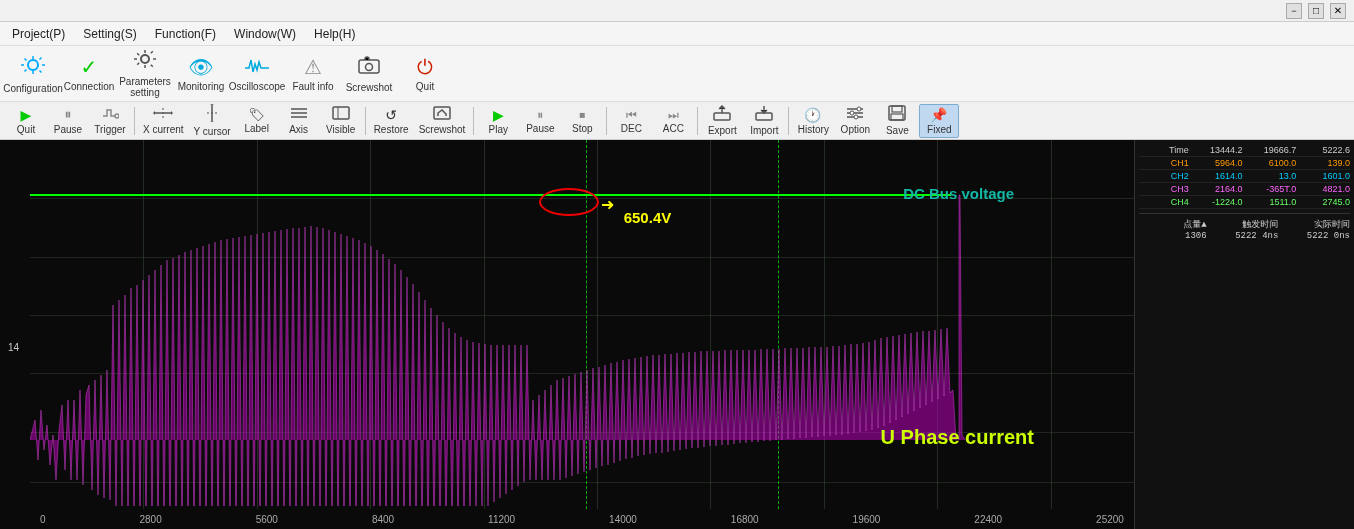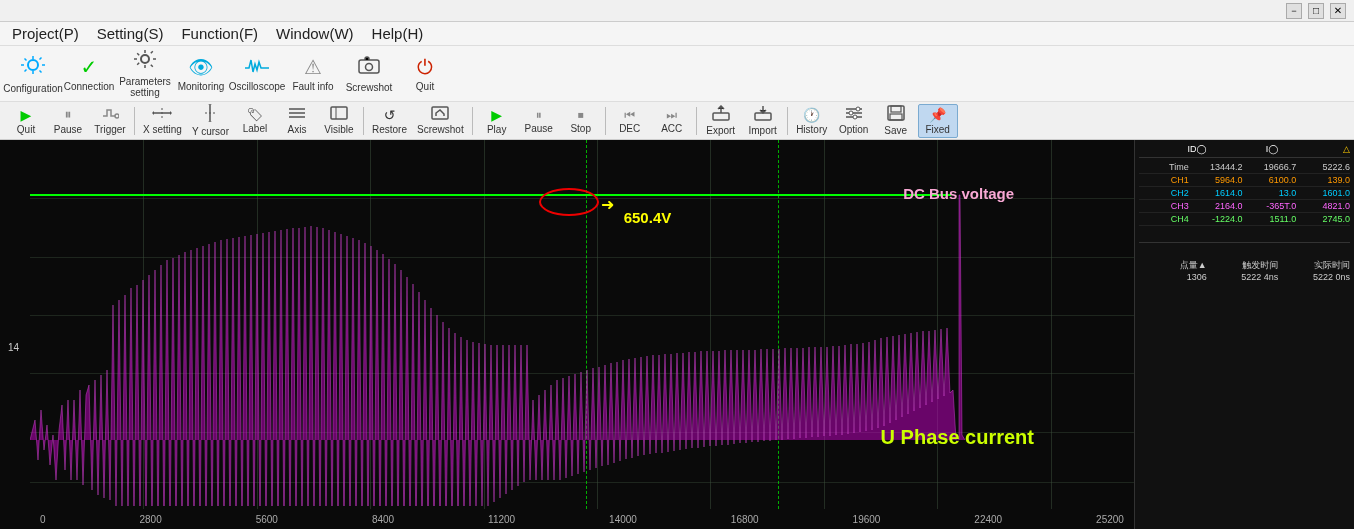--- a/index.html
+++ b/index.html
@@ -23,21 +23,21 @@
       background: #f5f5f5;
       height: 24px;
       display: flex;
       align-items: center;
       padding: 0 4px;
       border-bottom: 1px solid #ddd;
       gap: 2px;
     }
     .menu-item {
       padding: 2px 8px;
-      font-size: 15px;
+      font-size: 12px;
       color: #222;
       cursor: pointer;
       white-space: nowrap;
       text-align: center;
     }
 
     
     .toolbar {
       background: #f5f5f5;
       height: 56px;
@@ -137,21 +137,21 @@
       width: 1px;
       background: #00cc00;
       opacity: 0.85;
     }
 
     
     .dc-label {
       position: absolute;
       top: 45px;
       right: 120px;
-      color: #f9a8d4;
+      color: #14b8a6;
       font-size: 15px;
       font-weight: bold;
     }
 
     
     .voltage-annotation {
       position: absolute;
       top: 40px;
       left: 55%;
       color: #ffff00;
@@ -250,23 +250,24 @@
       text-align: right;
       font-size: 9px;
     }
     .rp-cell.ch1 { color: #ff9900; }
     .rp-cell.ch2 { color: #00ccff; }
     .rp-cell.ch3 { color: #ff66ff; }
     .rp-cell.ch4 { color: #66ff66; }
     .rp-cell.normal { color: #ccc; }
 
     .rp-footer {
-      margin-top: 16px;
+      margin-top: 4px;
       border-top: 1px solid #333;
-      padding-top: 16px;
+      padding-top: 4px;
+      font-family: Liberation Mono, monospace;
     }
     .rp-footer-row { display: flex; gap: 4px; font-size: 9px; }
     .rp-footer-cell { flex: 1; text-align: right; color: #ccc; }
   </style>
 </head>
 <body>
 
 <div class="title-bar">
   <div class="title-bar-controls">
     <div class="title-btn">－</div>
@@ -360,21 +361,21 @@
   <div class="sec-sep"></div>
   <button class="sec-btn">
     <span class="icon">
       <svg width="20" height="14" viewBox="0 0 20 14">
           <line x1="2" y1="7" x2="18" y2="7" stroke="#555" stroke-width="1.5"></line>
           <line x1="10" y1="2" x2="10" y2="12" stroke="#555" stroke-width="1" stroke-dasharray="2,2"></line>
           <polygon points="2,5 2,9 0,7" fill="#555"></polygon>
           <polygon points="18,5 18,9 20,7" fill="#555"></polygon>
         </svg>
     </span>
-    <span class="lbl">X setting</span>
+    <span class="lbl">X current</span>
   </button>
   <button class="sec-btn">
     <span class="icon">
       <svg width="14" height="18" viewBox="0 0 14 18">
           <line x1="7" y1="1" x2="7" y2="17" stroke="#555" stroke-width="1.5"></line>
           <line x1="2" y1="9" x2="12" y2="9" stroke="#555" stroke-width="1" stroke-dasharray="2,2"></line>
           <polygon points="5,1 9,1 7,0" fill="#555"></polygon>
           <polygon points="5,17 9,17 7,18" fill="#555"></polygon>
         </svg>
     </span>
@@ -600,25 +601,20 @@
       <span class="x-label">11200</span>
       <span class="x-label">14000</span>
       <span class="x-label">16800</span>
       <span class="x-label">19600</span>
       <span class="x-label">22400</span>
       <span class="x-label">25200</span>
     </div>
   </div>
 
   <div class="right-panel">
-    <div class="rp-header">
-      <div class="rp-col">ID◯</div>
-      <div class="rp-col">I◯</div>
-      <div class="rp-col" style="color:#ffcc00;">△</div>
-    </div>
     <div class="rp-row">
       <div class="rp-cell normal">Time</div>
       <div class="rp-cell normal">13444.2</div>
       <div class="rp-cell normal">19666.7</div>
       <div class="rp-cell normal">5222.6</div>
     </div>
     <div class="rp-row">
       <div class="rp-cell ch1">CH1</div>
       <div class="rp-cell ch1">5964.0</div>
       <div class="rp-cell ch1">6100.0</div>

